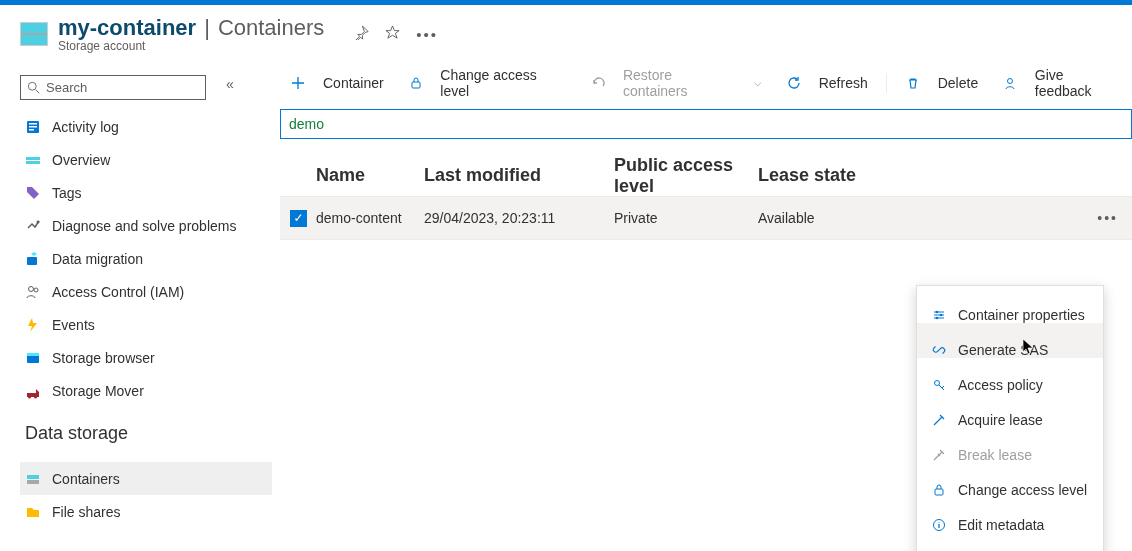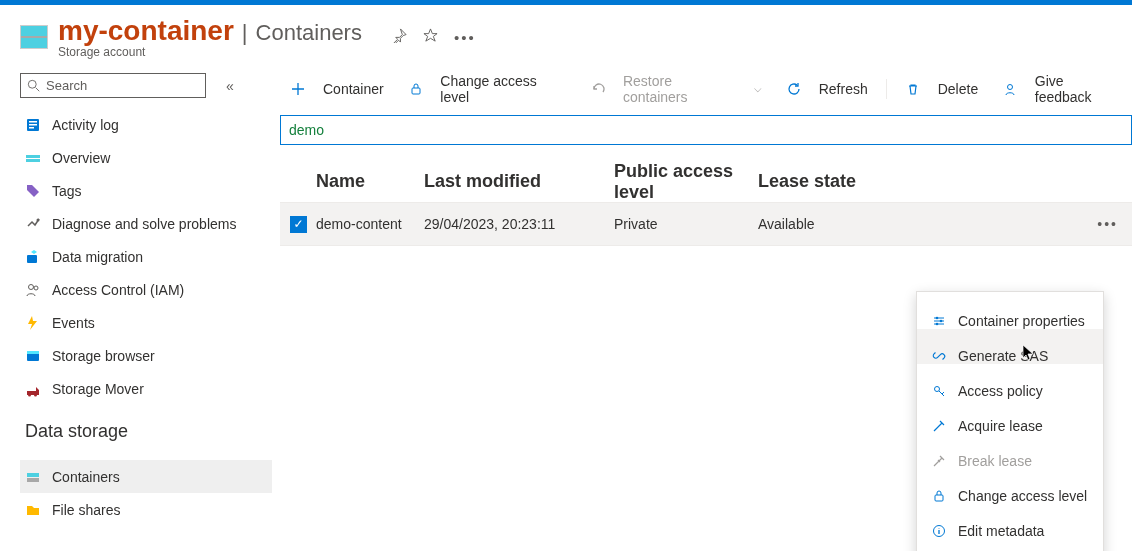--- a/index.html
+++ b/index.html
@@ -2,31 +2,31 @@
 <html><head>
 <meta charset="utf-8">
 <style>
 * { margin:0; padding:0; box-sizing:border-box; font-family:"Segoe UI",Arial,sans-serif; }
 body { width:1132px; height:551px; background:#fff; overflow:hidden; position:relative; }
 .top-line { height:5px; background:#0078d4; }
 .header { display:flex; align-items:center; padding:10px 0 0 20px; gap:10px; }
 .storage-icon { width:28px; height:24px; background:linear-gradient(180deg,#4dd0e1 45%,#a8a8a8 45%,#a8a8a8 55%,#4dd0e1 55%); border:1px solid #ccc; }
 .title-group { display:flex; flex-direction:column; }
 .title-line { display:flex; align-items:baseline; gap:8px; }
-.title-main { font-size:28px; font-weight:600; color:#c2410c; }
+.title-main { font-size:22px; font-weight:600; color:#0c4a6e; }
 .title-sep { font-size:22px; color:#605e5c; font-weight:300; }
 .title-sub { font-size:22px; color:#605e5c; font-weight:300; }
 .subtitle { font-size:12px; color:#605e5c; margin-top:-2px; }
 .hdr-icons { display:flex; gap:16px; margin-left:20px; align-items:center; color:#605e5c; }
 .hdr-icons span { cursor:pointer; font-size:15px; }
 
 .layout { display:flex; margin-top:6px; }
 .sidebar { width:272px; padding:8px 0 0 20px; }
 .search-row { display:flex; align-items:center; gap:10px; margin-bottom:10px; }
-.search-box { flex:0 0 186px; height:25px; border:1px solid #605e5c; display:flex; align-items:center; padding:8px 6px; color:#605e5c; font-size:13px; gap:5px; }
+.search-box { flex:0 0 186px; height:25px; border:1px solid #605e5c; display:flex; align-items:center; padding:8px 6px; color:#605e5c; font-size:13px; gap:5px;margin-top:8px; }
 .search-box svg { width:14px; height:14px; }
 .collapse-icon { color:#605e5c; font-size:14px; cursor:pointer; padding:0 10px; }
 
 .nav-item { display:flex; align-items:center; gap:11px; height:33px; padding-left:5px; font-size:14px; color:#323130; cursor:pointer; }
 .nav-item.selected { background:#efefef; }
 .nav-icon { width:16px; height:16px; display:flex; align-items:center; justify-content:center; flex-shrink:0; }
 .section-head { font-size:18px; font-weight:400; color:#323130; padding:16px 0 18px 5px; }
 
 .main { flex:1; padding-top:6px; position:relative; }
 .toolbar { display:flex; align-items:center; gap:4px; height:36px; padding-left:8px; font-size:14px; color:#323130; }

